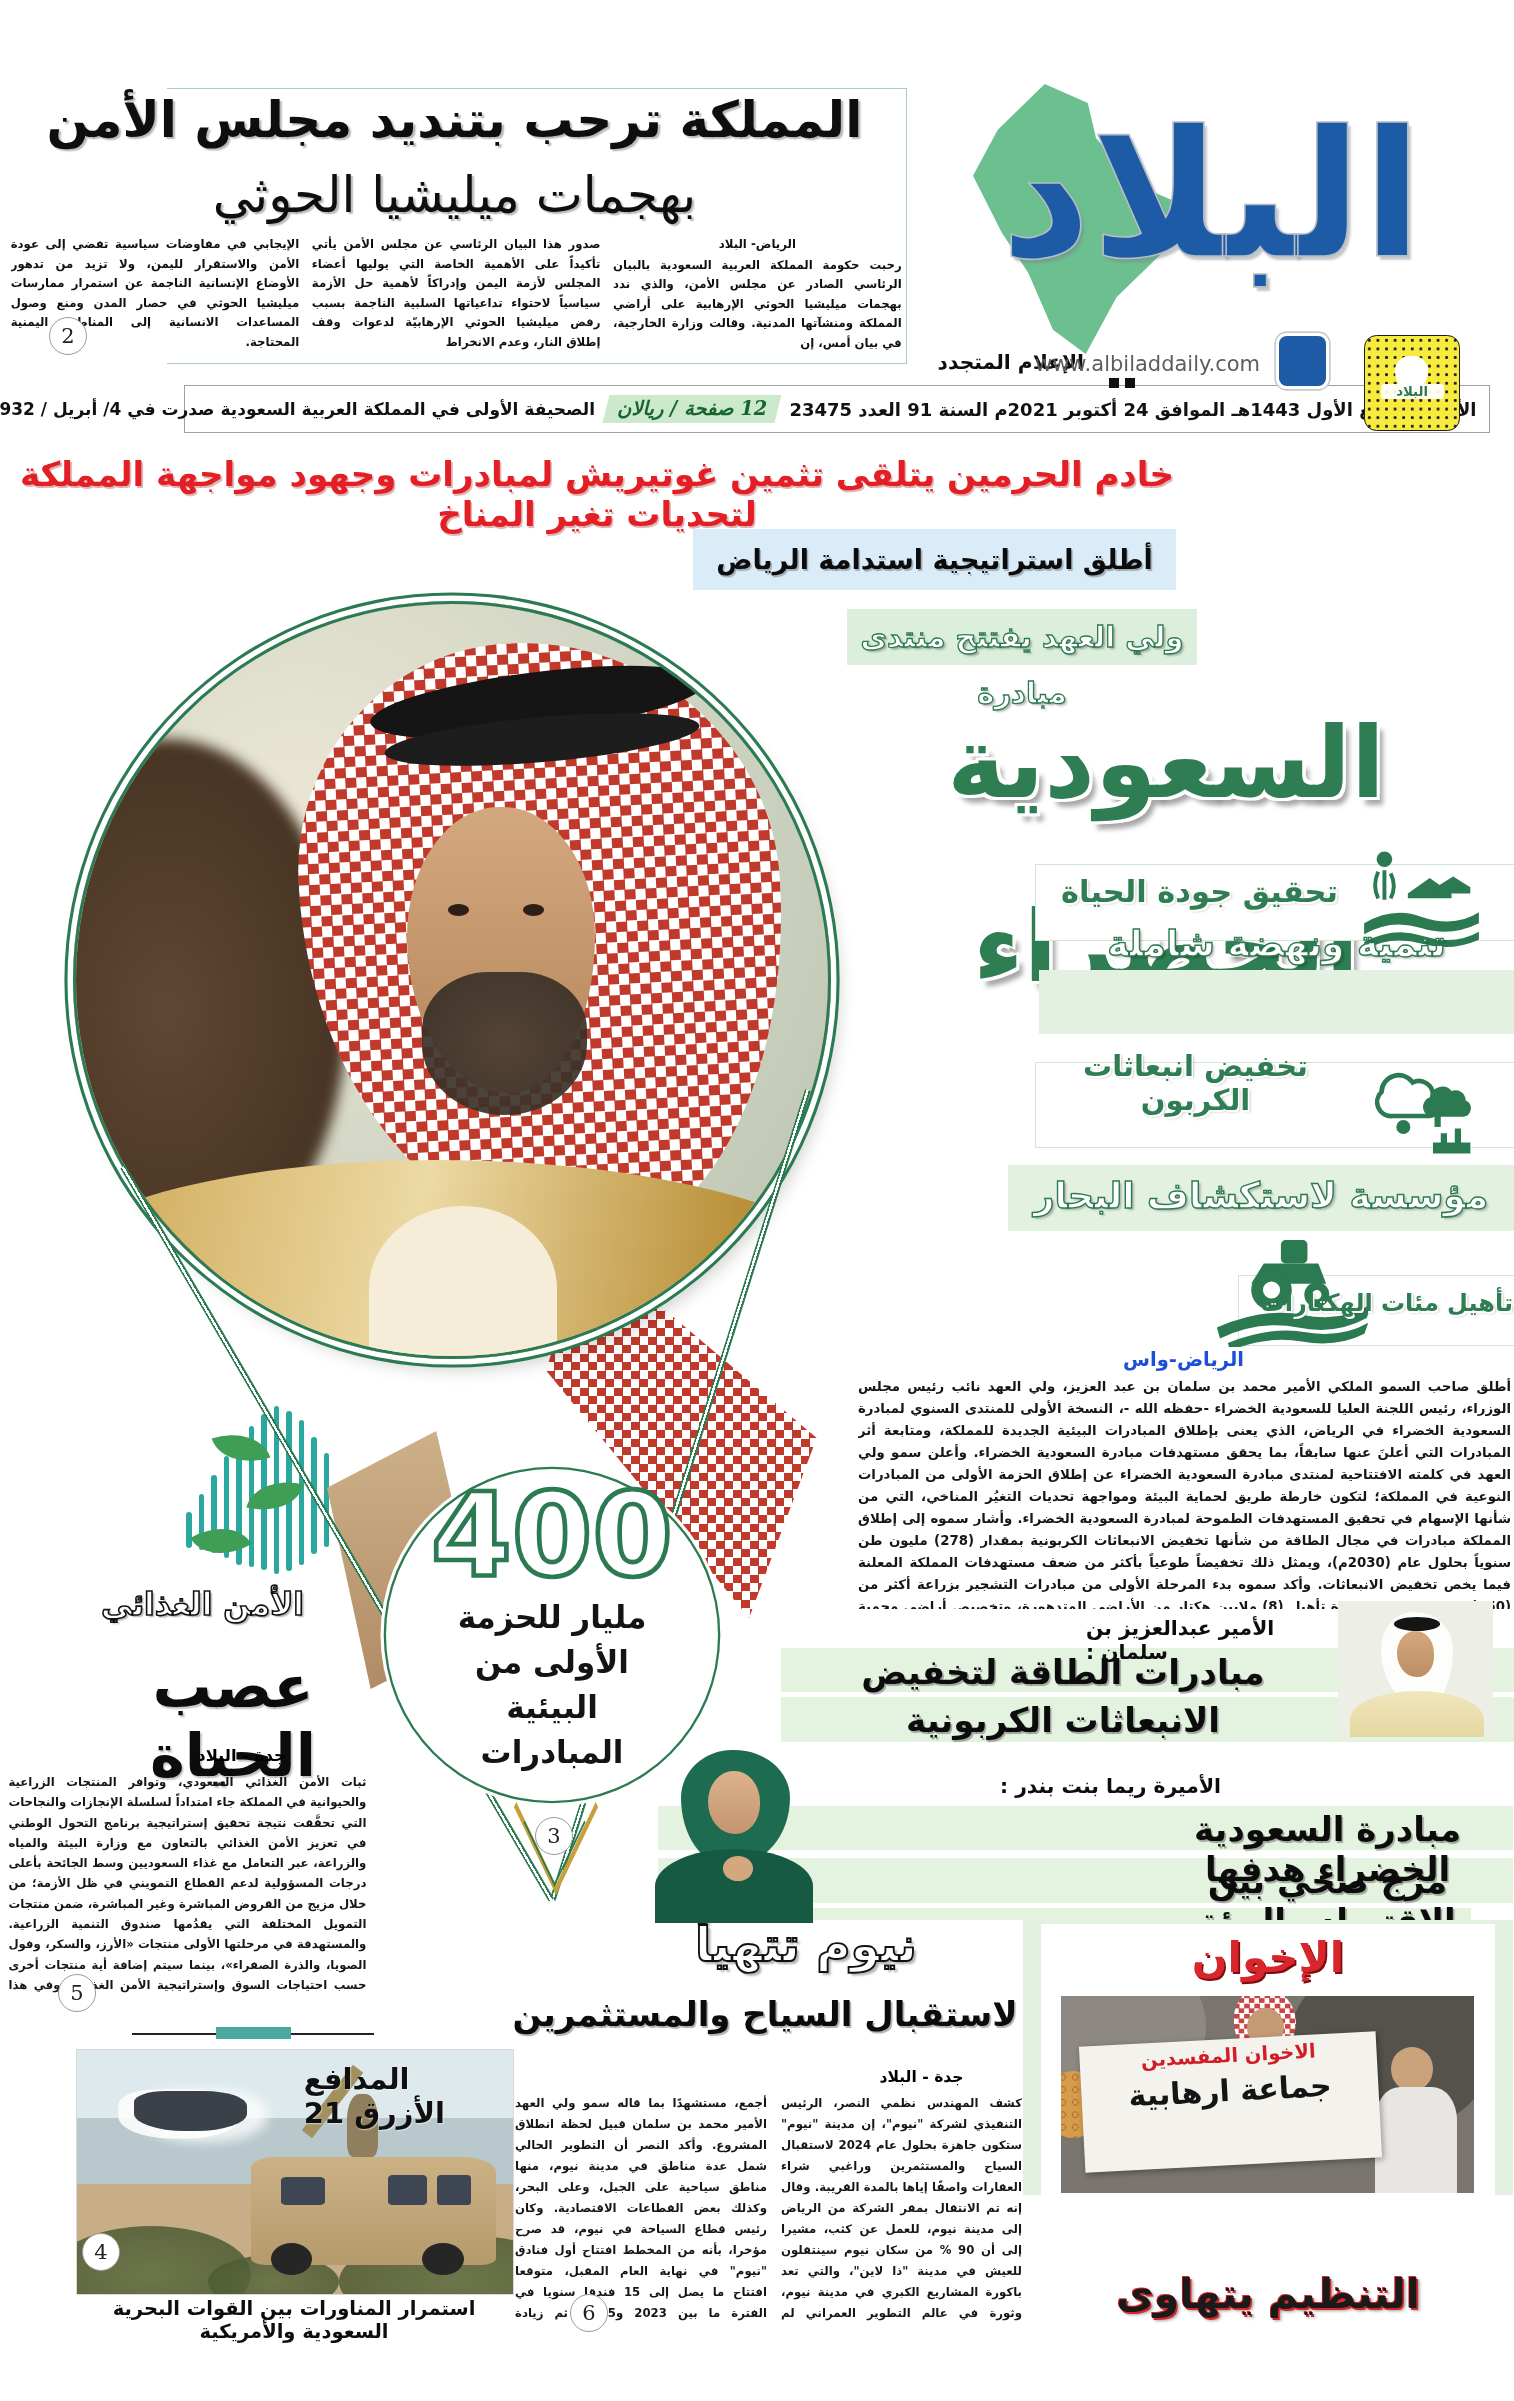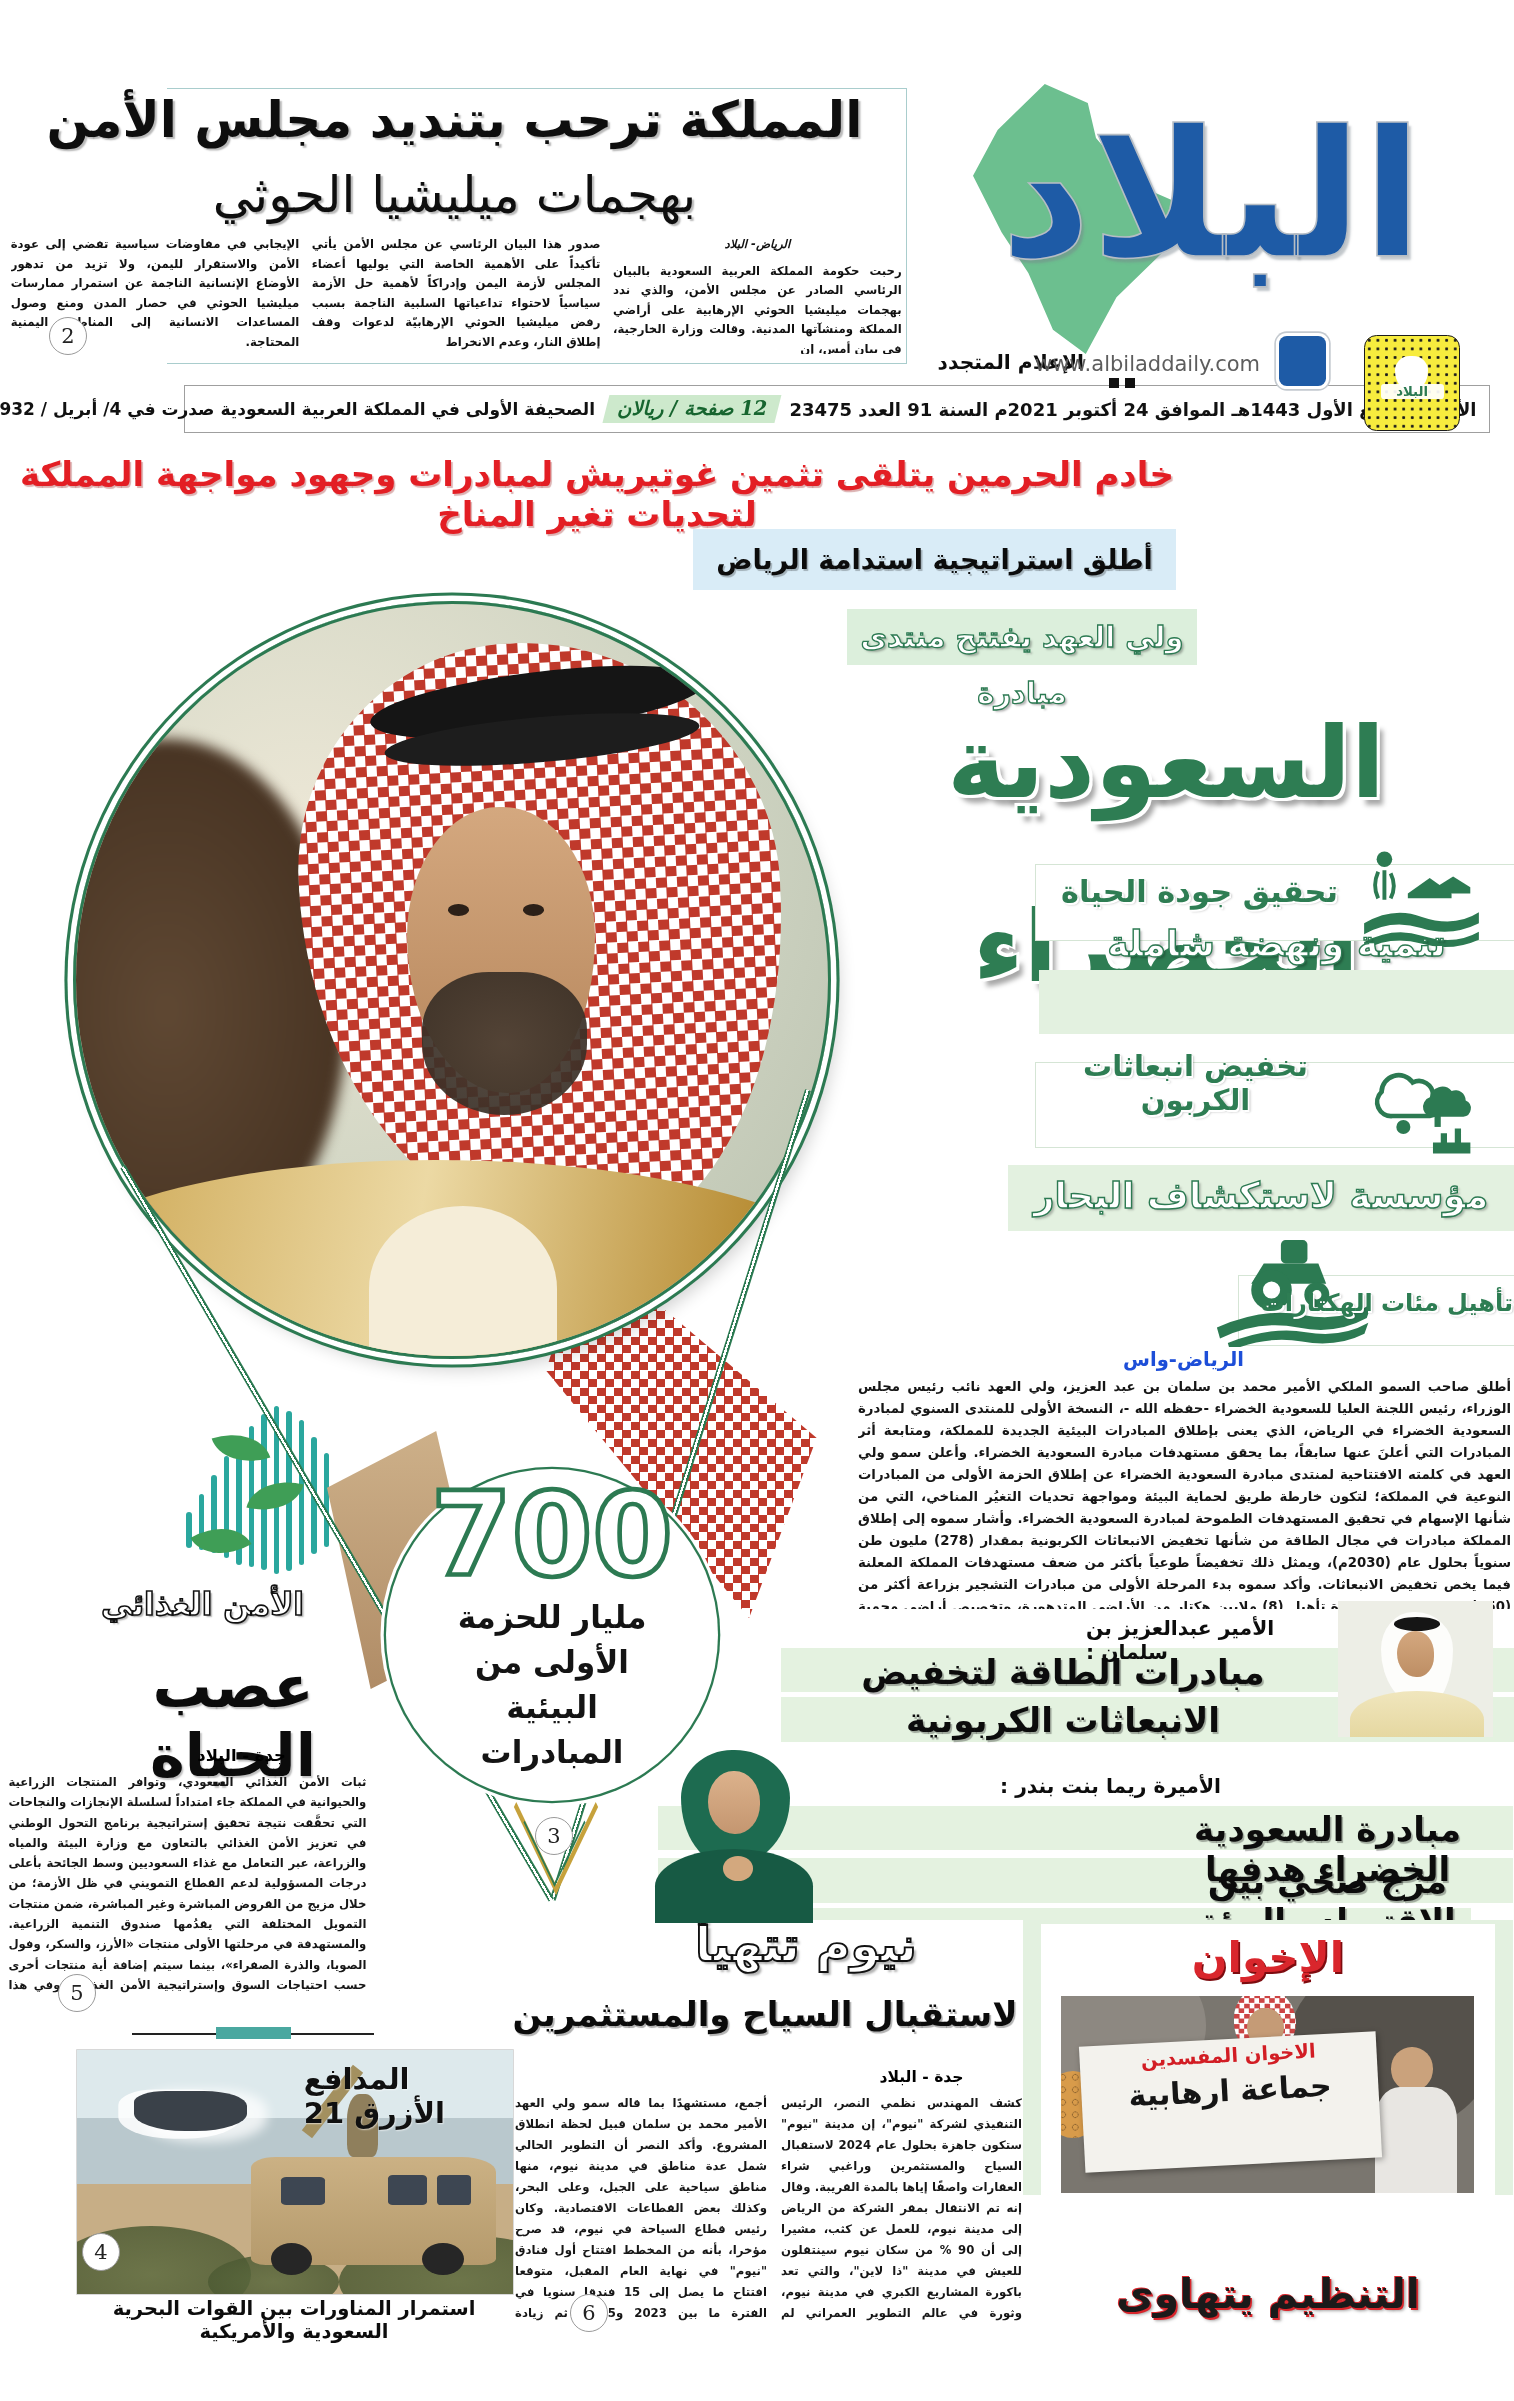--- a/index.html
+++ b/index.html
@@ -16,21 +16,21 @@
            font-size:21px;color:#222;z-index:30;font-family:"DejaVu Serif",serif;}
 
   
   .lead-box{left:168px;top:88px;width:739px;height:274px;border:0.8px solid #a9cdcd;border-left:0;}
   .lead-h1{left:3.9px;top:91px;width:903px;font-size:50px;font-weight:bold;color:#0e0e0e;
            text-shadow:2.3px 2.3px 1.6px rgba(0,0,0,.28);}
   .lead-h2{left:3.9px;top:166px;width:903px;font-size:50px;font-weight:normal;color:#0e0e0e;
            text-shadow:2.3px 2.3px 1.6px rgba(0,0,0,.28);}
   .lead-cols{left:11.7px;top:235px;width:891px;height:119px;display:flex;gap:12.5px;}
   .lead-col{flex:1;font-size:11.7px;font-weight:bold;line-height:19.5px;color:#111;overflow:hidden;}
-  .lead-byline{text-align:center;margin-bottom:7px;font-style:italic;}
+  .lead-byline{text-align:center;margin-bottom:1px;}
 
   
   .topstrip{left:185px;top:385px;width:1306px;height:48px;border:0.8px solid #9f9f9f;
             display:flex;align-items:center;justify-content:space-between;padding:0 12.5px;box-sizing:border-box;gap:11px;}
   .datetext{font-size:18px;font-weight:bold;color:#111;white-space:nowrap;}
   .badge{background:#cde9cc;transform:skewX(-14deg);padding:2.3px 11px;}
   .badge span{display:inline-block;transform:skewX(14deg);font-size:19.5px;font-weight:bold;
               font-style:italic;color:#17652f;white-space:nowrap;font-family:"DejaVu Serif",serif;}
   .firstpaper{font-size:17px;font-weight:bold;color:#111;white-space:nowrap;}
 
@@ -240,21 +240,21 @@
     <div class="bisht"></div>
     <div class="thobe"></div>
   </div>
   <div class="abs sideline" style="left:806px;top:1090px;transform:rotate(17.5deg);"></div>
   <div class="abs sideline" style="left:121px;top:1167px;transform:rotate(-30.3deg);"></div>
   <div class="abs chev-gold"></div>
   <div class="abs chev-green"></div>
   <div class="pageref" style="left:536px;top:1817px;">3</div>
 
   <div class="abs circle700">
-    <div class="n700">700</div>
+    <div class="n700">400</div>
     <div class="cap700">مليار للحزمة</div>
     <div class="cap700">الأولى من</div>
     <div class="cap700">البيئية</div>
     <div class="cap700">المبادرات</div>
   </div>
 
   <div class="abs strip" style="left:1036px;top:864px;width:479px;height:75px;"></div>
   <svg class="icon-svg" style="left:1362px;top:848px;" width="121" height="106" viewBox="0 0 155 135">
     <circle cx="30" cy="14" r="10" fill="#2c7a52"></circle>
     <path d="M22 30 q-8 18 0 34 M30 28 v38 M38 32 q8 16 0 32" stroke="#2c7a52" stroke-width="5" fill="none"></path>

